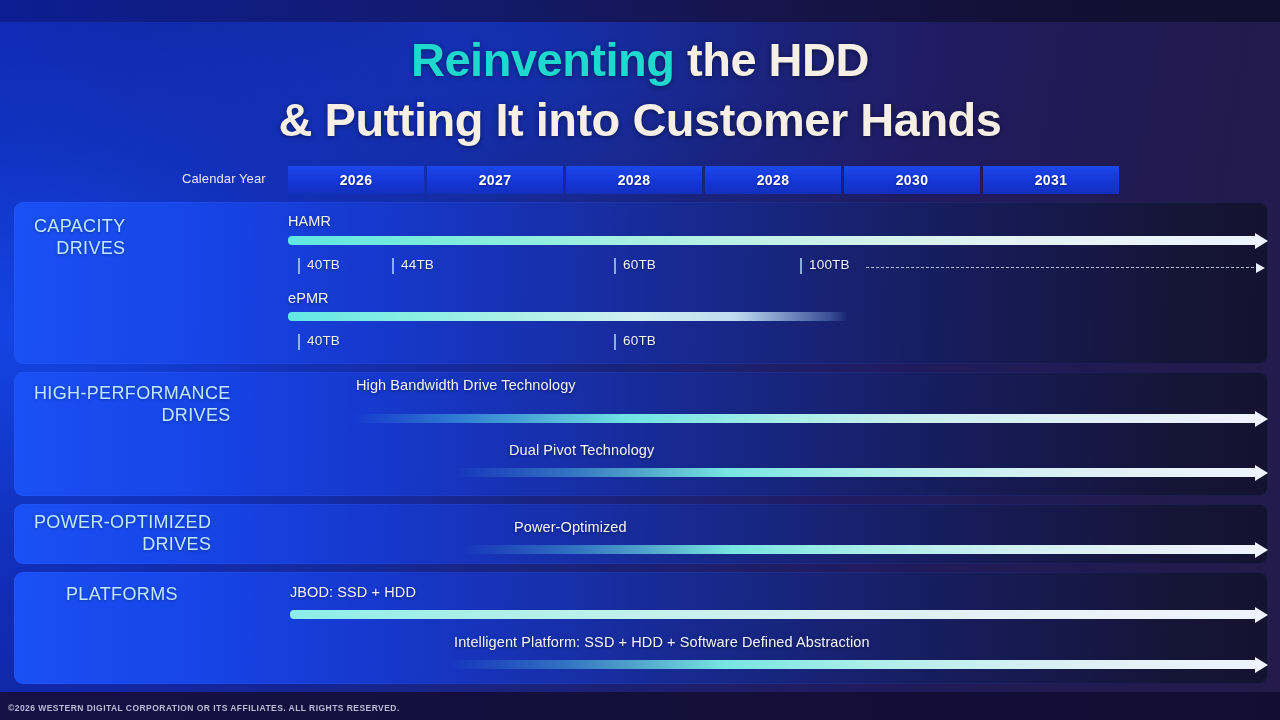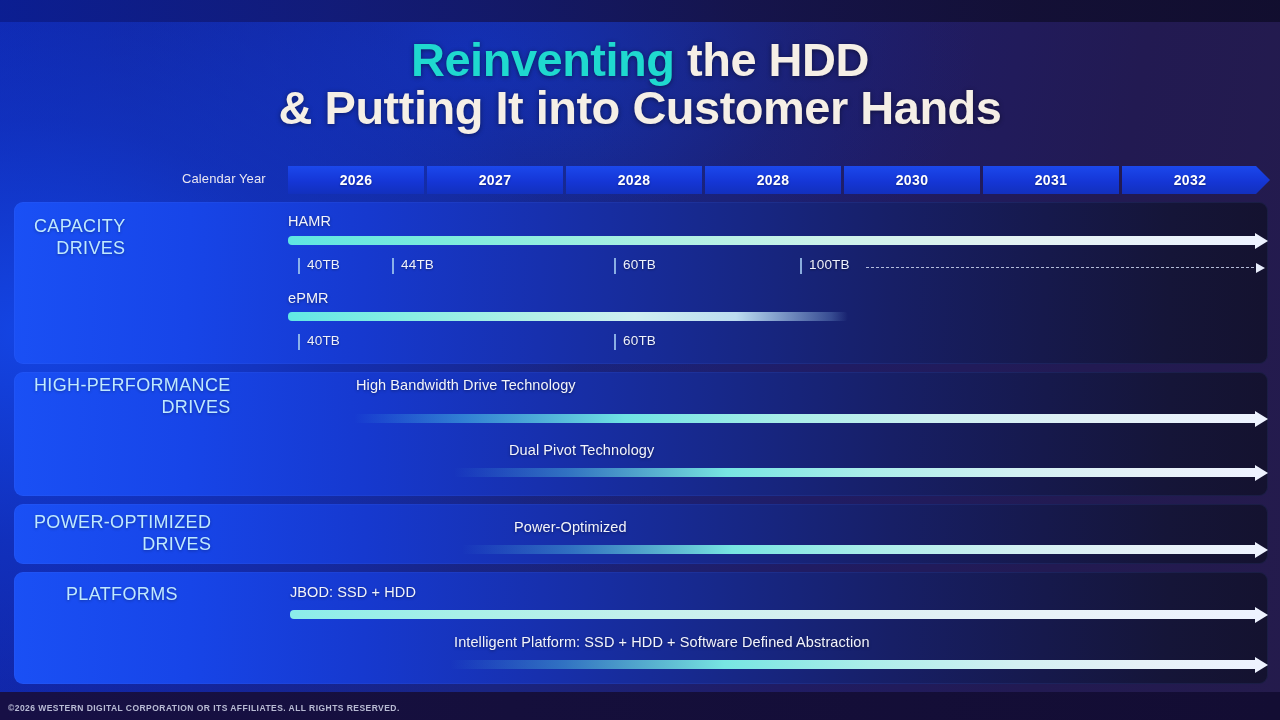--- a/index.html
+++ b/index.html
@@ -33,21 +33,21 @@
   
   #title {
     position:absolute; left:0; top:36px; width:1280px;
     text-align:center;
     line-height:1.02;
     font-weight:bold;
     letter-spacing:-0.5px;
     text-shadow:0 1px 5px rgba(0,0,0,.45);
   }
   .tline1 { font-size:47px; }
-  .tline2 { font-size:47px; display:block; margin-top:0; }
+  .tline2 { font-size:47px; display:block; margin-top:12px; }
   .accent { color:#1fd9cf; }
   .cream  { color:#f5efe6; }
 
   
   #yearrow {
     position:absolute; left:0; top:166px; width:1280px; height:28px;
   }
   #calendar-label {
     position:absolute; left:182px; top:5px;
     font-size:13px; color:#e9e6f2; letter-spacing:.1px;
@@ -181,21 +181,20 @@
   </div>
 
   <div id="yearrow">
     <div id="calendar-label">Calendar Year</div>
     <div class="ycell" style="left:288px;  width:136px;">2026</div>
     <div class="ycell" style="left:427px;  width:136px;">2027</div>
     <div class="ycell" style="left:566px;  width:136px;">2028</div>
     <div class="ycell" style="left:705px;  width:136px;">2028</div>
     <div class="ycell" style="left:844px;  width:136px;">2030</div>
     <div class="ycell" style="left:983px;  width:136px;">2031</div>
-    <div class="ycell last" style="left:1122px; width:148px;">2032</div>
   </div>
 
   <div class="panel" id="panel-capacity">
     <div class="panel-label" style="top:14px;">CAPACITY
 DRIVES</div>
 
     <div class="track-label" style="left:274px; top:11px;">HAMR</div>
     <div class="bar g-cyan2white" style="left:274px; top:34px; width:980px;">
       <div class="body"></div>
       <div class="head"></div>
@@ -209,21 +208,21 @@
 
     <div class="track-label" style="left:274px; top:88px;">ePMR</div>
     <div class="bar g-cyan2fade noarrow" style="left:274px; top:110px; width:560px;">
       <div class="body"></div>
     </div>
     <div class="marker" style="left:284px; top:131px;">40TB</div>
     <div class="marker" style="left:600px; top:131px;">60TB</div>
   </div>
 
   <div class="panel" id="panel-highperf">
-    <div class="panel-label" style="top:3px;">HIGH-PERFORMANCE
+    <div class="panel-label" style="top:11px;">HIGH-PERFORMANCE
 DRIVES</div>
 
     <div class="track-label" style="left:342px; top:5px;">High Bandwidth Drive Technology</div>
     <div class="bar g-fadein" style="left:340px; top:42px; width:914px;">
       <div class="body"></div>
       <div class="head"></div>
     </div>
 
     <div class="track-label" style="left:495px; top:70px;">Dual Pivot Technology</div>
     <div class="bar g-fadein-soft" style="left:440px; top:96px; width:814px;">

